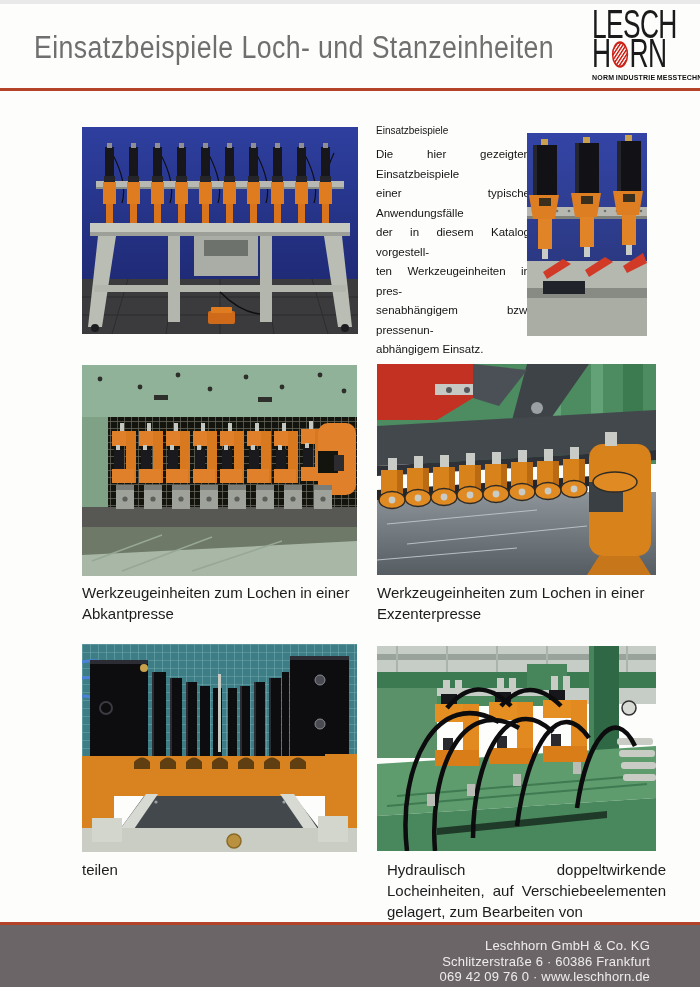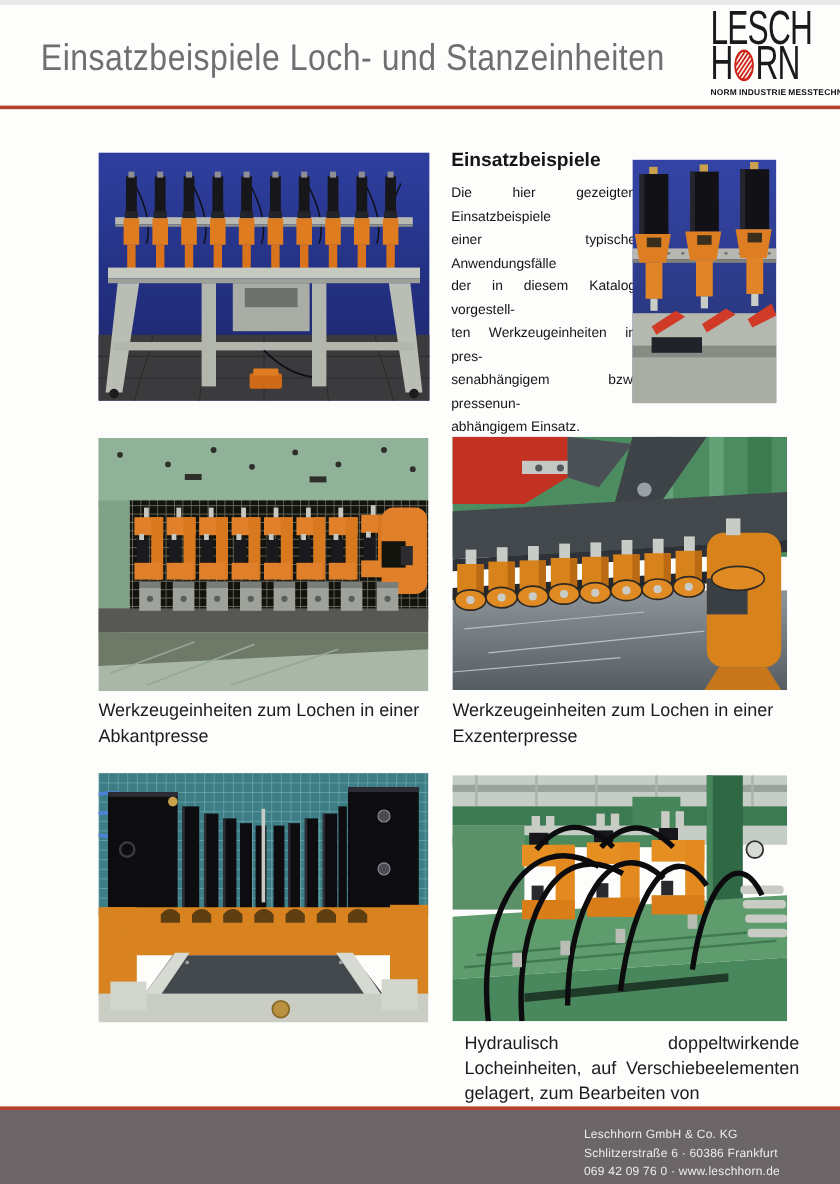--- a/index.html
+++ b/index.html
@@ -18,30 +18,30 @@
   .logo-sub{display:flex;justify-content:space-between;width:118px;margin-top:6px;
         font-size:7px;font-weight:700;color:#111;letter-spacing:0.2px;}
   .rule{position:absolute;left:0;width:700px;height:3px;background:#b5432a;}
   .rule-top{top:84px;}
   .rule-bottom{top:918px;}
   
   .photo{position:absolute;line-height:0;}
   .photo svg{display:block;}
   
   .intro{position:absolute;left:376px;top:121px;width:154px;color:#141414;}
-  .intro-heading{font-size:16px;font-weight:700;margin:0 0 9px 0;}
+  .intro-heading{font-size:10px;font-weight:400;margin:0 0 9px 0;}
   .intro-line{font-size:11.5px;line-height:19.5px;text-align:justify;text-align-last:justify;}
   .intro-line.last{text-align-last:left;}
   
   .caption{position:absolute;font-size:15px;color:#1c1c1c;line-height:21px;}
   .cap-just{text-align:justify;text-align-last:justify;}
   
   .footer{position:absolute;left:0;top:921px;width:700px;height:66px;background:#6b6568;}
-  .footer-text{position:absolute;right:50px;top:13px;text-align:left;color:#efecec;
-        font-size:10px;line-height:15.5px;letter-spacing:0.2px;}
+  .footer-text{position:absolute;right:50px;top:13px;text-align:right;color:#efecec;
+        font-size:13px;line-height:15.5px;letter-spacing:0.2px;}
 </style>
 </head>
 <body>
 
 <div class="page">
 
   <h1 class="page-title">Einsatzbeispiele Loch- und Stanzeinheiten</h1>
 
   <div class="logo">
     <div class="logo-line">
@@ -408,20 +408,21 @@
       <g fill="#b9bdb5">
         <rect x="50" y="148" width="8" height="12"></rect>
           <rect x="90" y="138" width="8" height="12"></rect>
         <rect x="136" y="128" width="8" height="12"></rect>
           <rect x="196" y="116" width="8" height="12"></rect>
       </g>
     </svg>
   </div>
 
   <div class="caption" style="left:82px;top:855px;width:275px;">
+    <div>teilen</div>
   </div>
   <div class="caption" style="left:387px;top:855px;width:279px;">
     <div class="cap-just">Hydraulisch doppeltwirkende Locheinheiten, auf Verschiebeelementen</div>
     <div>gelagert, zum Bearbeiten von unterschiedlich breiten Stahlbändern.</div>
   </div>
 
   <div class="rule rule-bottom"></div>
   <footer class="footer">
     <div class="footer-text">
       <div>Leschhorn GmbH &amp; Co. KG</div>

